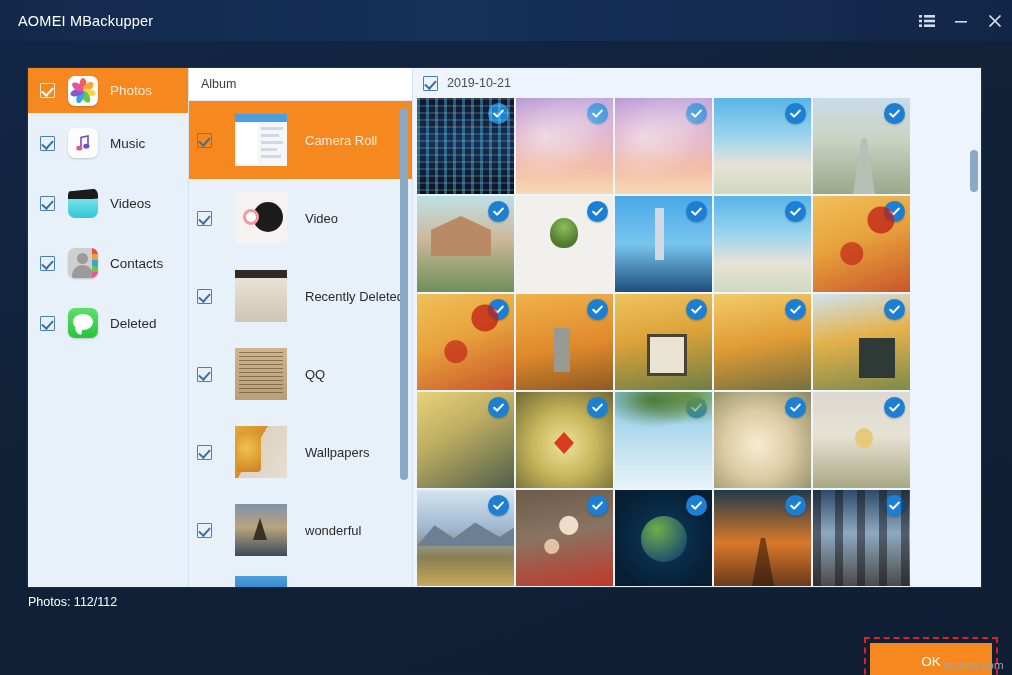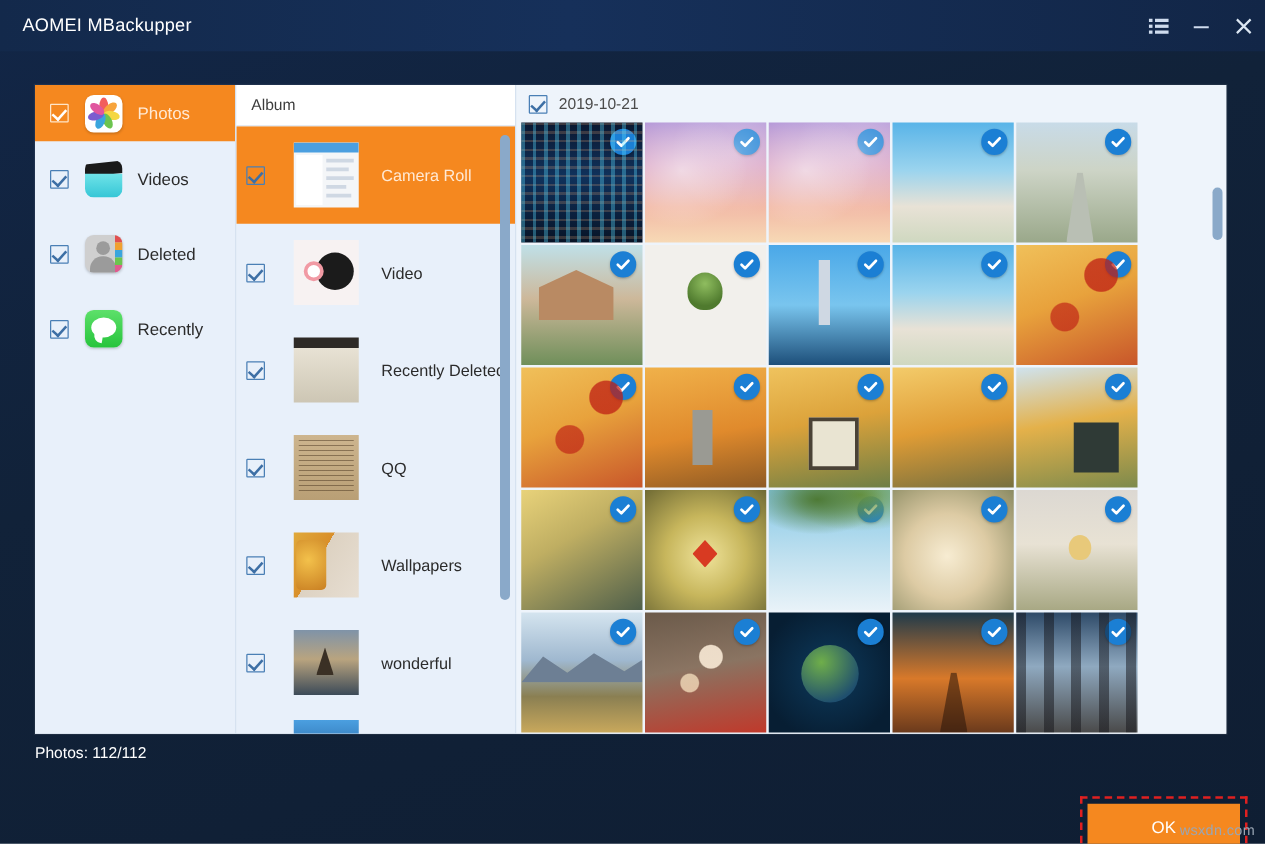--- a/index.html
+++ b/index.html
@@ -299,20 +299,31 @@
         <div class="petal" style="background:#f7a43c;transform:translate(-50%,-100%) rotate(51deg)"></div>
         <div class="petal" style="background:#f5d742;transform:translate(-50%,-100%) rotate(102deg)"></div>
         <div class="petal" style="background:#6cc44f;transform:translate(-50%,-100%) rotate(153deg)"></div>
         <div class="petal" style="background:#3aa5dd;transform:translate(-50%,-100%) rotate(204deg)"></div>
         <div class="petal" style="background:#7a5ccf;transform:translate(-50%,-100%) rotate(255deg)"></div>
         <div class="petal" style="background:#e0569f;transform:translate(-50%,-100%) rotate(306deg)"></div>
       </div>
       <div class="cat-label">Photos</div>
     </div>
 
+    <div class="cat-row">
+      <div class="cbox"></div>
+      <div class="cat-icon ic-music">
+        <svg class="note" viewBox="0 0 14 18">
+          <path d="M5 14V3.5L12 2v10" stroke="#6a4fd0" stroke-width="1.6" fill="none"></path>
+          <ellipse cx="3.3" cy="14.2" rx="3" ry="2.4" fill="#e05a8f"></ellipse>
+          <ellipse cx="10.3" cy="12.2" rx="3" ry="2.4" fill="#6a4fd0"></ellipse>
+        </svg>
+      </div>
+      <div class="cat-label">Music</div>
+    </div>
 
     <div class="cat-row">
       <div class="cbox"></div>
       <div class="cat-icon" style="background:transparent;box-shadow:none;">
         <div class="ic-video-top"></div>
         <div class="ic-video-body"></div>
       </div>
       <div class="cat-label">Videos</div>
     </div>
 
@@ -322,30 +333,30 @@
         <div class="head"></div>
           <div class="body"></div>
         <div class="tabs">
           <i style="background:#e05050"></i>
             <i style="background:#f0a030"></i>
           <i style="background:#3aa5dd"></i>
             <i style="background:#6cc44f"></i>
           <i style="background:#e05a8f"></i>
         </div>
       </div>
-      <div class="cat-label">Deleted</div>
+      <div class="cat-label">Contacts</div>
     </div>
 
     <div class="cat-row">
       <div class="cbox"></div>
       <div class="cat-icon ic-msg">
         <div class="bub"></div>
           <div class="tail"></div>
       </div>
-      <div class="cat-label">Recently</div>
+      <div class="cat-label">Deleted</div>
     </div>
   </div>
 
   <div class="albumpanel">
     <div class="album-head">Album</div>
     <div class="album-list">
 
       <div class="album-row active">
         <div class="cbox"></div>
         <div class="album-thumb th-camera">

